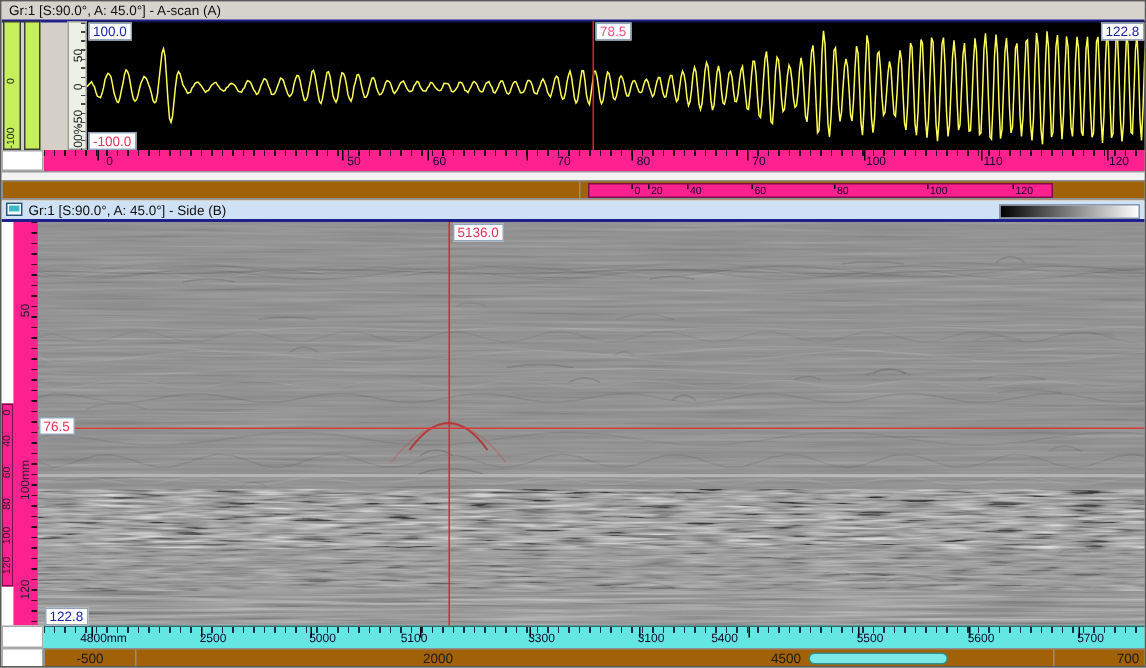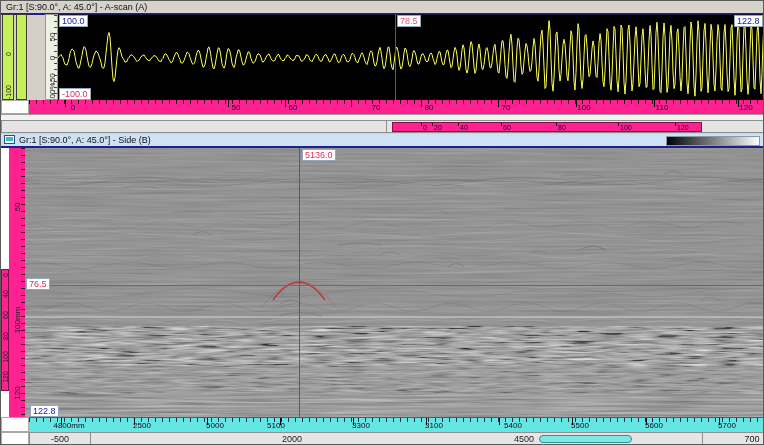--- a/index.html
+++ b/index.html
@@ -28,21 +28,21 @@
   .tickmaj{position:absolute;top:0;width:1px;height:7px;background:#000;}
   .rlabel{position:absolute;top:3px;transform:translateX(-50%);font-size:8px;color:#12062a;}
   .rot{position:absolute;left:50%;white-space:nowrap;font-size:8px;color:#222;
        transform:translate(-50%,-50%) rotate(-90deg);}
   .rot7{font-size:7px;}
   .lime{position:absolute;background:#c6f05a;border:1px solid #3d3d3d;box-sizing:border-box;}
   .ampruler{position:absolute;background:#edf0e4;border:1px solid #9a9a9a;box-sizing:border-box;
      background-image:repeating-linear-gradient(to bottom,rgba(0,0,0,.7) 0 1px,transparent 1px 6px);
      background-size:3px 100%;background-position:100% 0;background-repeat:no-repeat;}
   .whitecell{position:absolute;background:#ffffff;border:1px solid #a8a8a8;box-sizing:border-box;}
-  .track{position:absolute;background:#e5e5e5;border:1px solid #8f8f8f;box-sizing:border-box;}
+  .track{position:absolute;background:#a16207;border:1px solid #8f8f8f;box-sizing:border-box;}
   .scroll-label{position:absolute;top:1px;transform:translateX(-50%);font-size:9px;color:#1a1a1a;}
   .divider{position:absolute;top:0;bottom:0;width:1px;background:#8f8f8f;}
   .minipink{position:absolute;background:#ff2190;border:1px solid #7c1048;box-sizing:border-box;}
 </style>
 </head>
 <body>
 
 <div id="root">
 
   <div>
@@ -259,21 +259,21 @@
         <div class="rlabel" style="left: 113px;">2500</div>
         <div class="tickmaj" style="left: 178px;"></div>
         <div class="rlabel" style="left: 186px;">5000</div>
         <div class="tickmaj" style="left: 251px;"></div>
         <div class="rlabel" style="left: 247px;">5100</div>
         <div class="tickmaj" style="left: 324px;"></div>
         <div class="rlabel" style="left: 332px;">3300</div>
         <div class="tickmaj" style="left: 397px;"></div>
         <div class="rlabel" style="left: 405px;">3100</div>
         <div class="tickmaj" style="left: 470px;"></div>
-        <div class="rlabel" style="left: 484px;">5400</div>
+        <div class="rlabel" style="left: 454px;">5400</div>
         <div class="tickmaj" style="left: 543px;"></div>
         <div class="rlabel" style="left: 551px; text-align: right;">5500</div>
         <div class="tickmaj" style="left: 617px;"></div>
         <div class="rlabel" style="left: 625px;">5600</div>
         <div class="tickmaj" style="left: 690px;"></div>
         <div class="rlabel" style="left: 698px;">5700</div>
       </div>
     <div class="whitecell" style="left:0;top:416px;width:28px;height:15px;"></div>
 
     <div class="whitecell" style="left:0;top:431px;width:28px;height:14px;"></div>

